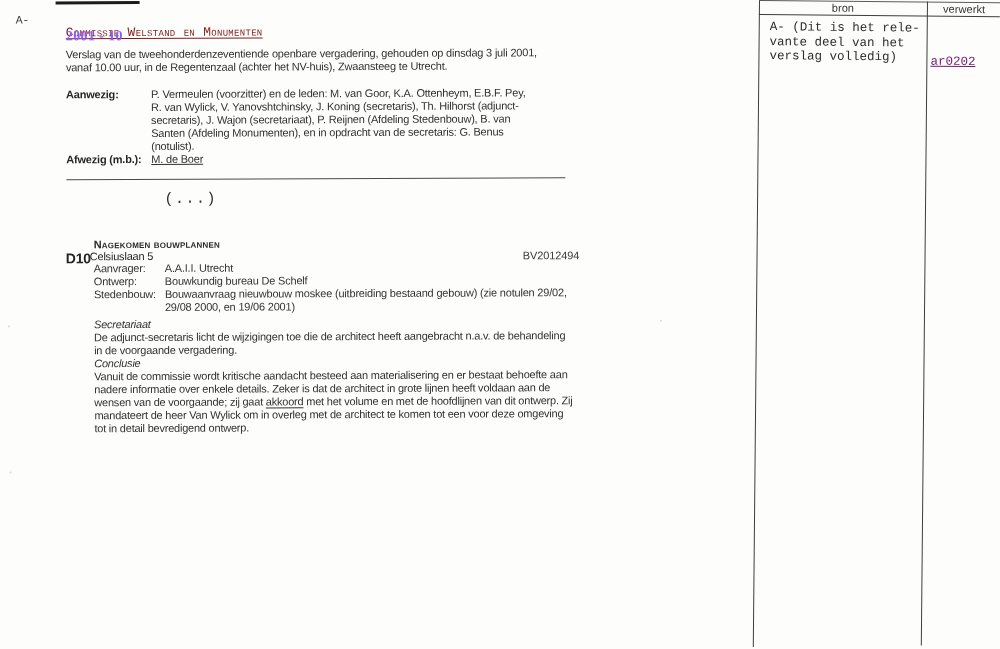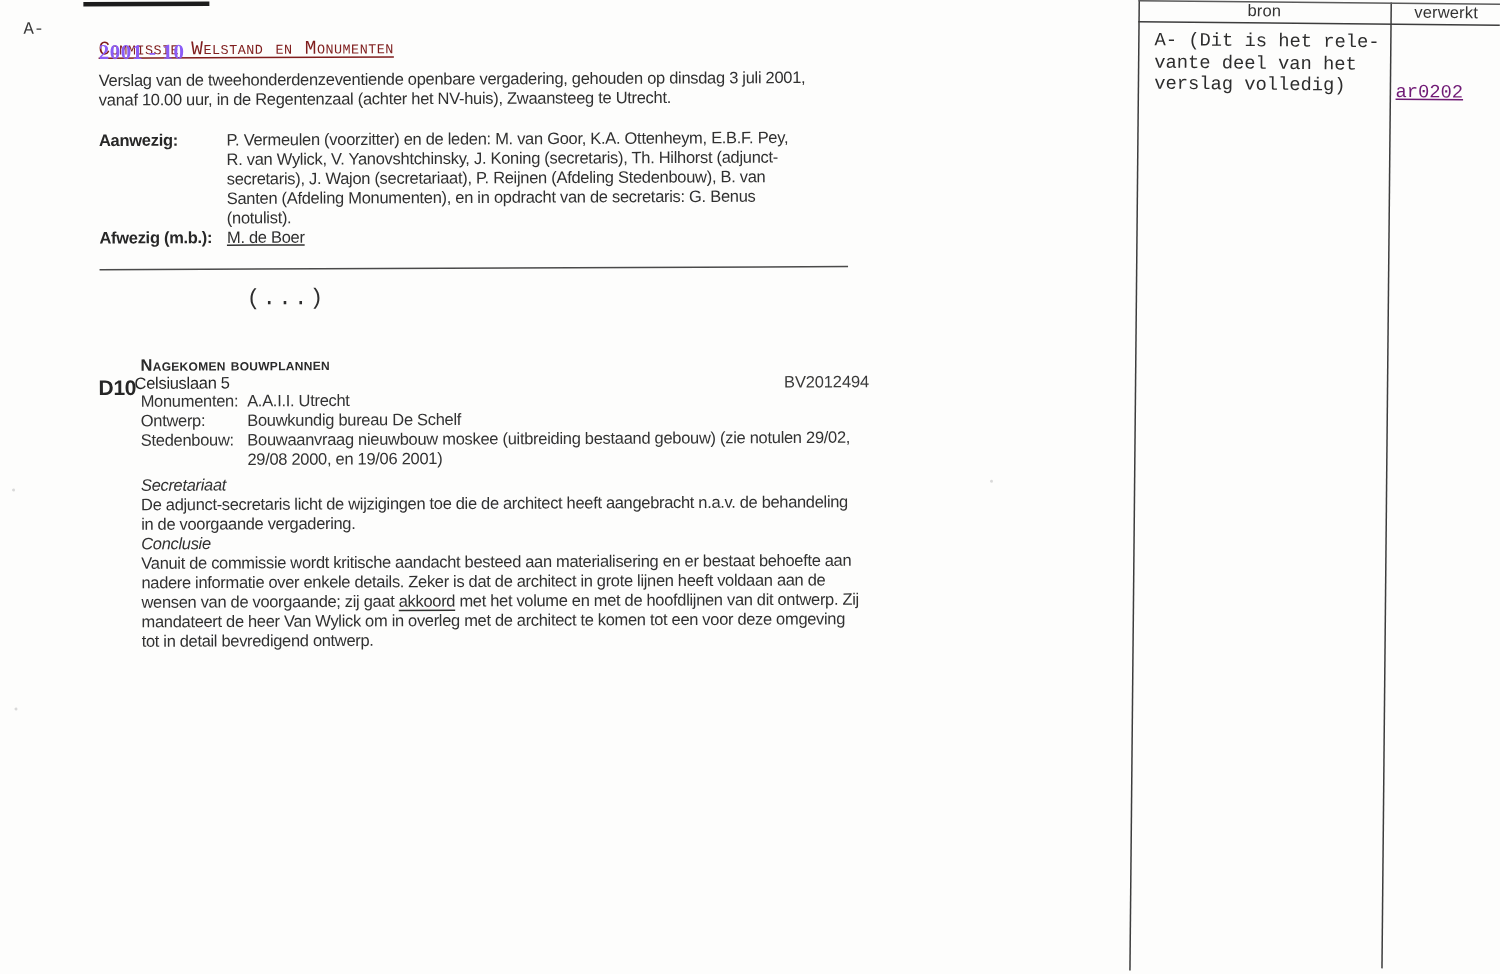--- a/index.html
+++ b/index.html
@@ -120,21 +120,21 @@
 
   <div class="abs ellipsis-mark">(...)</div>
 
   <div class="abs section-heading">Nagekomen bouwplannen</div>
 
   <div class="abs item-code">D10</div>
   <div class="abs item-title">Celsiuslaan 5</div>
   <div class="abs item-ref">BV2012494</div>
 
   <div class="fields">
-    <div>Monumenten:</div>
+    <div>Aanvrager:</div>
     <div>A.A.I.I. Utrecht</div>
     <div>Ontwerp:</div>
     <div>Bouwkundig bureau De Schelf</div>
     <div>Stedenbouw:</div>
     <div>Bouwaanvraag nieuwbouw moskee (uitbreiding bestaand gebouw) (zie notulen 29/02,</div>
     <div></div>
     <div>29/08 2000, en 19/06 2001)</div>
   </div>
 
   <div class="body-block">

